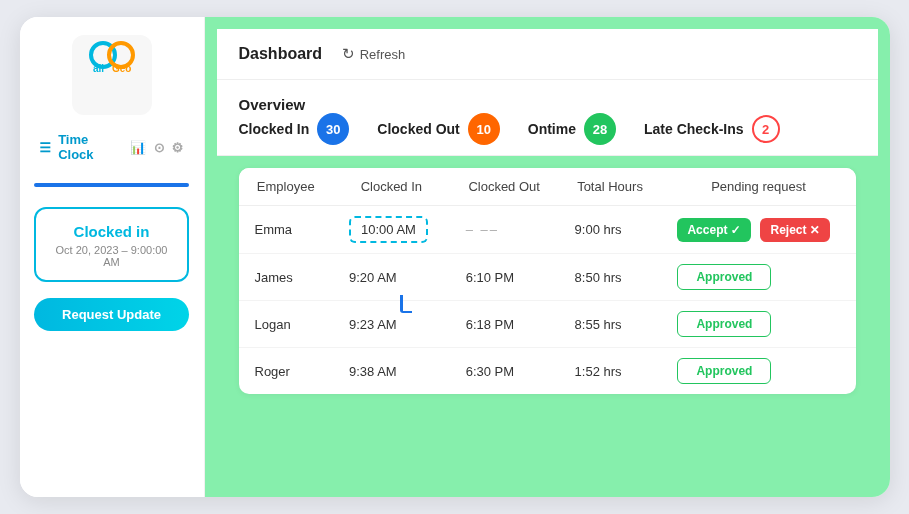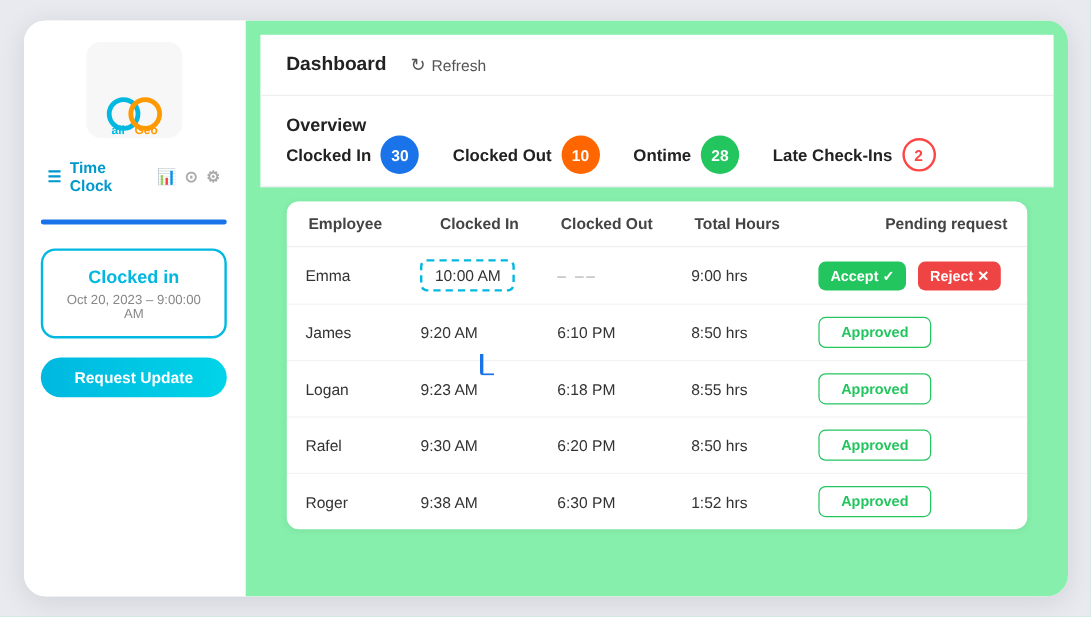--- a/index.html
+++ b/index.html
@@ -33,21 +33,21 @@
       align-items: center;
       padding-top: 18px;
       gap: 0;
     }
     .sidebar-logo {
       width: 80px;
       height: 80px;
       background: #f7f7f7;
       border-radius: 12px;
       display: flex;
-      align-items: flex-end;
+      align-items: flex-start;
       justify-content: center;
       margin-bottom: 10px;
     }
     .logo-svg {
       width: 54px;
       height: 40px;
     }
     .sidebar-nav {
       width: 100%;
       display: flex;
@@ -224,23 +224,23 @@
       overflow: hidden;
       box-shadow: 0 1px 6px rgba(0,0,0,0.06);
     }
     thead tr {
       background: #fff;
       border-bottom: 1px solid #eee;
     }
     th {
       padding: 11px 16px;
       font-size: 13px;
-      font-weight: 700;
+      font-weight: 400;
       color: #444;
-      text-align: right;
+      text-align: center;
     }
     tbody tr {
       border-bottom: 1px solid #f3f3f3;
     }
     tbody tr:last-child { border-bottom: none; }
     td {
       padding: 10px 16px;
       font-size: 13px;
       color: #333;
     }
@@ -402,27 +402,20 @@
               <td><button class="approved-btn">Approved</button></td>
             </tr>
             <tr>
               <td>Logan</td>
               <td>9:23 AM</td>
               <td>6:18 PM</td>
               <td>8:55 hrs</td>
               <td><button class="approved-btn">Approved</button></td>
             </tr>
             <tr>
-              <td>Rafel</td>
-              <td>9:30 AM</td>
-              <td>6:20 PM</td>
-              <td>8:50 hrs</td>
-              <td><button class="approved-btn">Approved</button></td>
-            </tr>
-            <tr>
               <td>Roger</td>
               <td>9:38 AM</td>
               <td>6:30 PM</td>
               <td>1:52 hrs</td>
               <td><button class="approved-btn">Approved</button></td>
             </tr>
           </tbody>
       </table>
     </div>
   </div>

